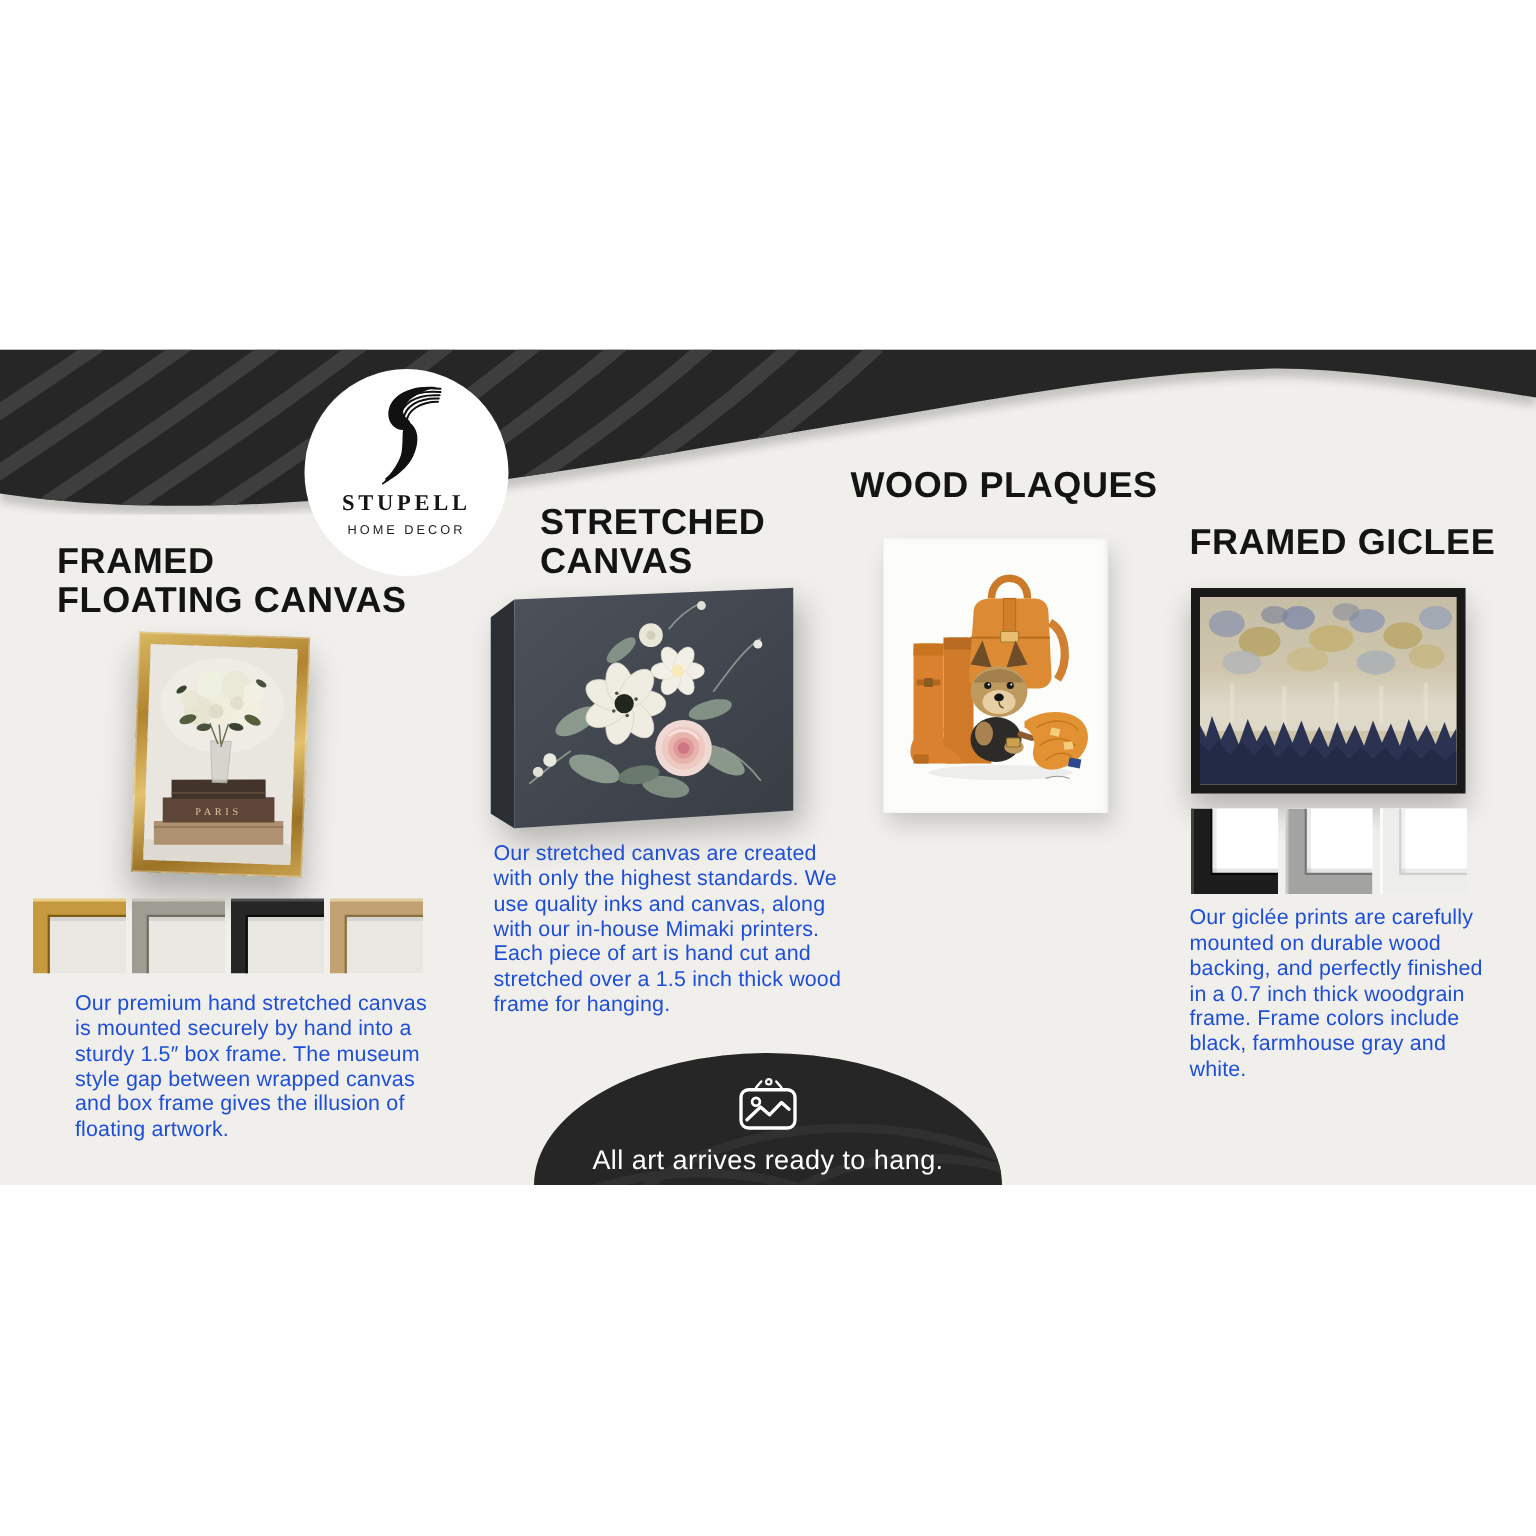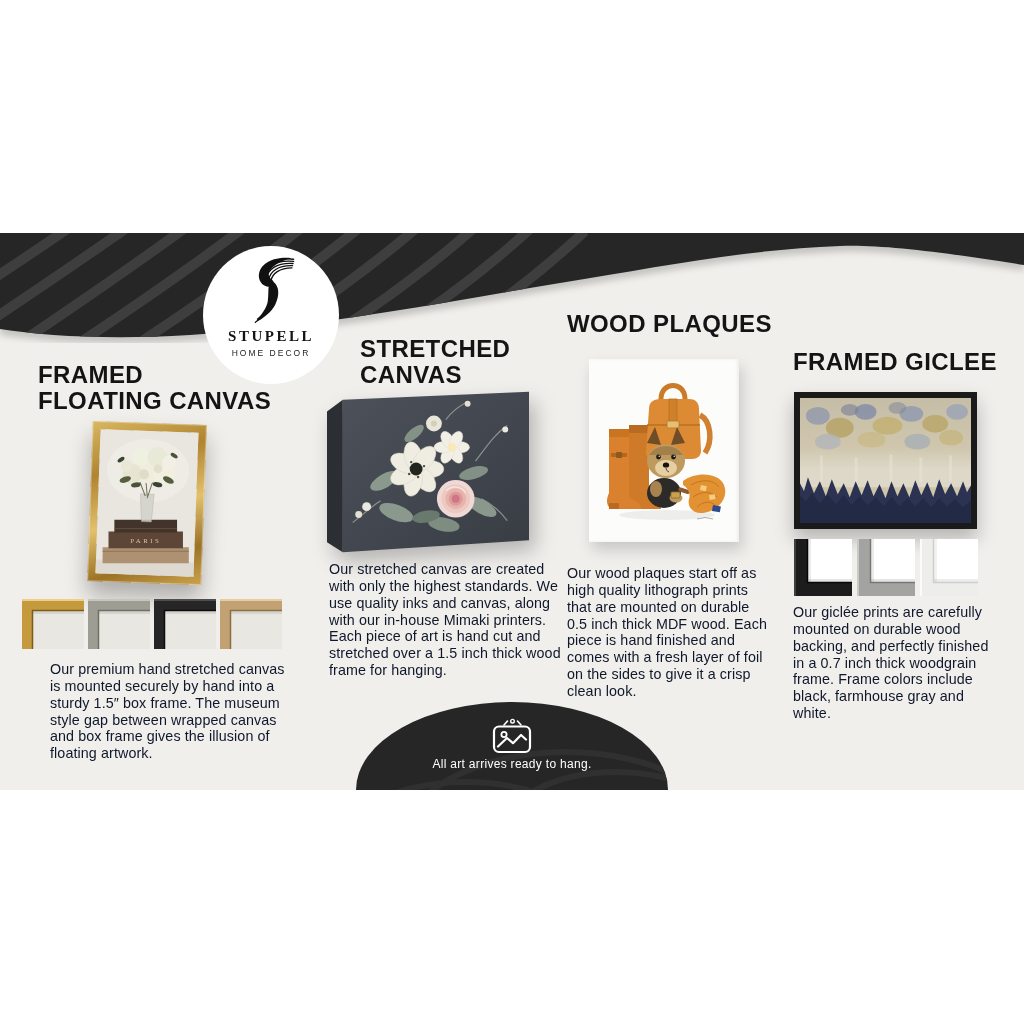--- a/index.html
+++ b/index.html
@@ -15,21 +15,21 @@
   .logo-s { display:block; margin:10px auto 0; }
   .logo-name { font-size:15px; font-weight:600; letter-spacing:2.5px; color:#141414; margin-top:2px;font-family:Liberation Serif, serif; }
   .logo-tagline { font-size:8.5px; font-weight:500; letter-spacing:2px; color:#1c1c1c; margin-top:3px; }
 
   .col-title { position:absolute; font-size:24px; line-height:1.1; font-weight:700; letter-spacing:0.4px; color:#141414; white-space:pre-line; }
   .title-1 { left:38px; top:362px; width:270px; }
   .title-2 { left:360px; top:336px; width:220px; }
   .title-3 { left:567px; top:311px; width:240px; }
   .title-4 { left:793px; top:349px; width:230px; }
 
-  .col-text { position:absolute; font-size:14.3px; line-height:1.18; color:#0f172a; letter-spacing:0.1px; }
+  .col-text { position:absolute; font-size:14.3px; line-height:1.18; color:#1d4ed8; letter-spacing:0.1px; }
   .text-1 { left:50px; top:661px; width:244px; }
   .text-2 { left:329px; top:561px; width:234px; }
   .text-3 { left:567px; top:565px; width:206px; }
   .text-4 { left:793px; top:604px; width:210px; }
 
   
   .floating-frame { position:absolute; left:90px; top:423px; width:114px; height:160px; padding:8px;
     background:linear-gradient(160deg,#d9b761 0%,#b08430 28%,#e2c06c 55%,#9c7326 80%,#caa24e 100%);
     transform:rotate(2deg); box-shadow:0 14px 22px rgba(0,0,0,0.28), inset 0 0 0 1px rgba(255,255,255,0.3); }
   .floating-frame .art { width:100%; height:100%; display:block; background:#fff; box-shadow:inset 0 0 4px rgba(0,0,0,0.35); }
@@ -52,21 +52,21 @@
   .giclee-frame svg { display:block; width:100%; height:100%; }
 
   .swatch-row-2 { position:absolute; left:794px; top:539px; display:flex; gap:5px; }
   .swatch-lg { width:58px; height:57px; background:#fdfdfd; }
   .swatch-lg svg { display:block; }
 
   
   .banner { position:absolute; left:356px; top:702px; width:312px; height:88px; }
   .banner svg.shape { position:absolute; inset:0; }
   .banner .icon { position:absolute; left:50%; top:16px; transform:translateX(-50%); }
-  .banner-text { position:absolute; left:0; bottom:19px; width:100%; text-align:center; color:#ffffff; font-size:12px; letter-spacing:0.3px; font-weight:400; }
+  .banner-text { position:absolute; left:0; bottom:6px; width:100%; text-align:center; color:#ffffff; font-size:18px; letter-spacing:0.3px; font-weight:400; }
 </style>
 </head>
 <body>
 
 <div class="page">
 
   <div class="content-band"></div>
 
   <svg class="top-wave" viewBox="0 0 1024 110" preserveAspectRatio="none">
     <defs>
@@ -391,21 +391,20 @@
         <rect x="13" y="0" width="4" height="44" fill="rgba(0,0,0,0.05)"></rect>
         <polygon points="0,0 13,0 13,44 58,44 58,57 0,57" fill="#ededeb"></polygon>
         <polyline points="1,0 1,57" stroke="#fbfbfa" stroke-width="2" fill="none"></polyline>
         <polyline points="13.5,0 13.5,43.5 58,43.5" stroke="#cfcfcd" stroke-width="1.5" fill="none"></polyline>
       </svg>
     </div>
   </div>
 
   <p class="col-text text-1">Our premium hand stretched canvas is mounted securely by hand into a sturdy 1.5″ box frame. The museum style gap between wrapped canvas and box frame gives the illusion of floating artwork.</p>
   <p class="col-text text-2">Our stretched canvas are created with only the highest standards. We use quality inks and canvas, along with our in-house Mimaki printers. Each piece of art is hand cut and stretched over a 1.5 inch thick wood frame for hanging.</p>
-  <p class="col-text text-3">Our wood plaques start off as high quality lithograph prints that are mounted on durable 0.5 inch thick MDF wood. Each piece is hand finished and comes with a fresh layer of foil on the sides to give it a crisp clean look.</p>
   <p class="col-text text-4">Our giclée prints are carefully mounted on durable wood backing, and perfectly finished in a 0.7 inch thick woodgrain frame. Frame colors include black, farmhouse gray and white.</p>
 
   <div class="banner">
     <svg class="shape" viewBox="0 0 312 88" preserveAspectRatio="none">
       <defs>
           <clipPath id="halfClip">
             <path d="M0,88 A156,88 0 0 1 312,88 Z"></path>
           </clipPath>
         </defs>
       <path d="M0,88 A156,88 0 0 1 312,88 Z" fill="#262626"></path>

